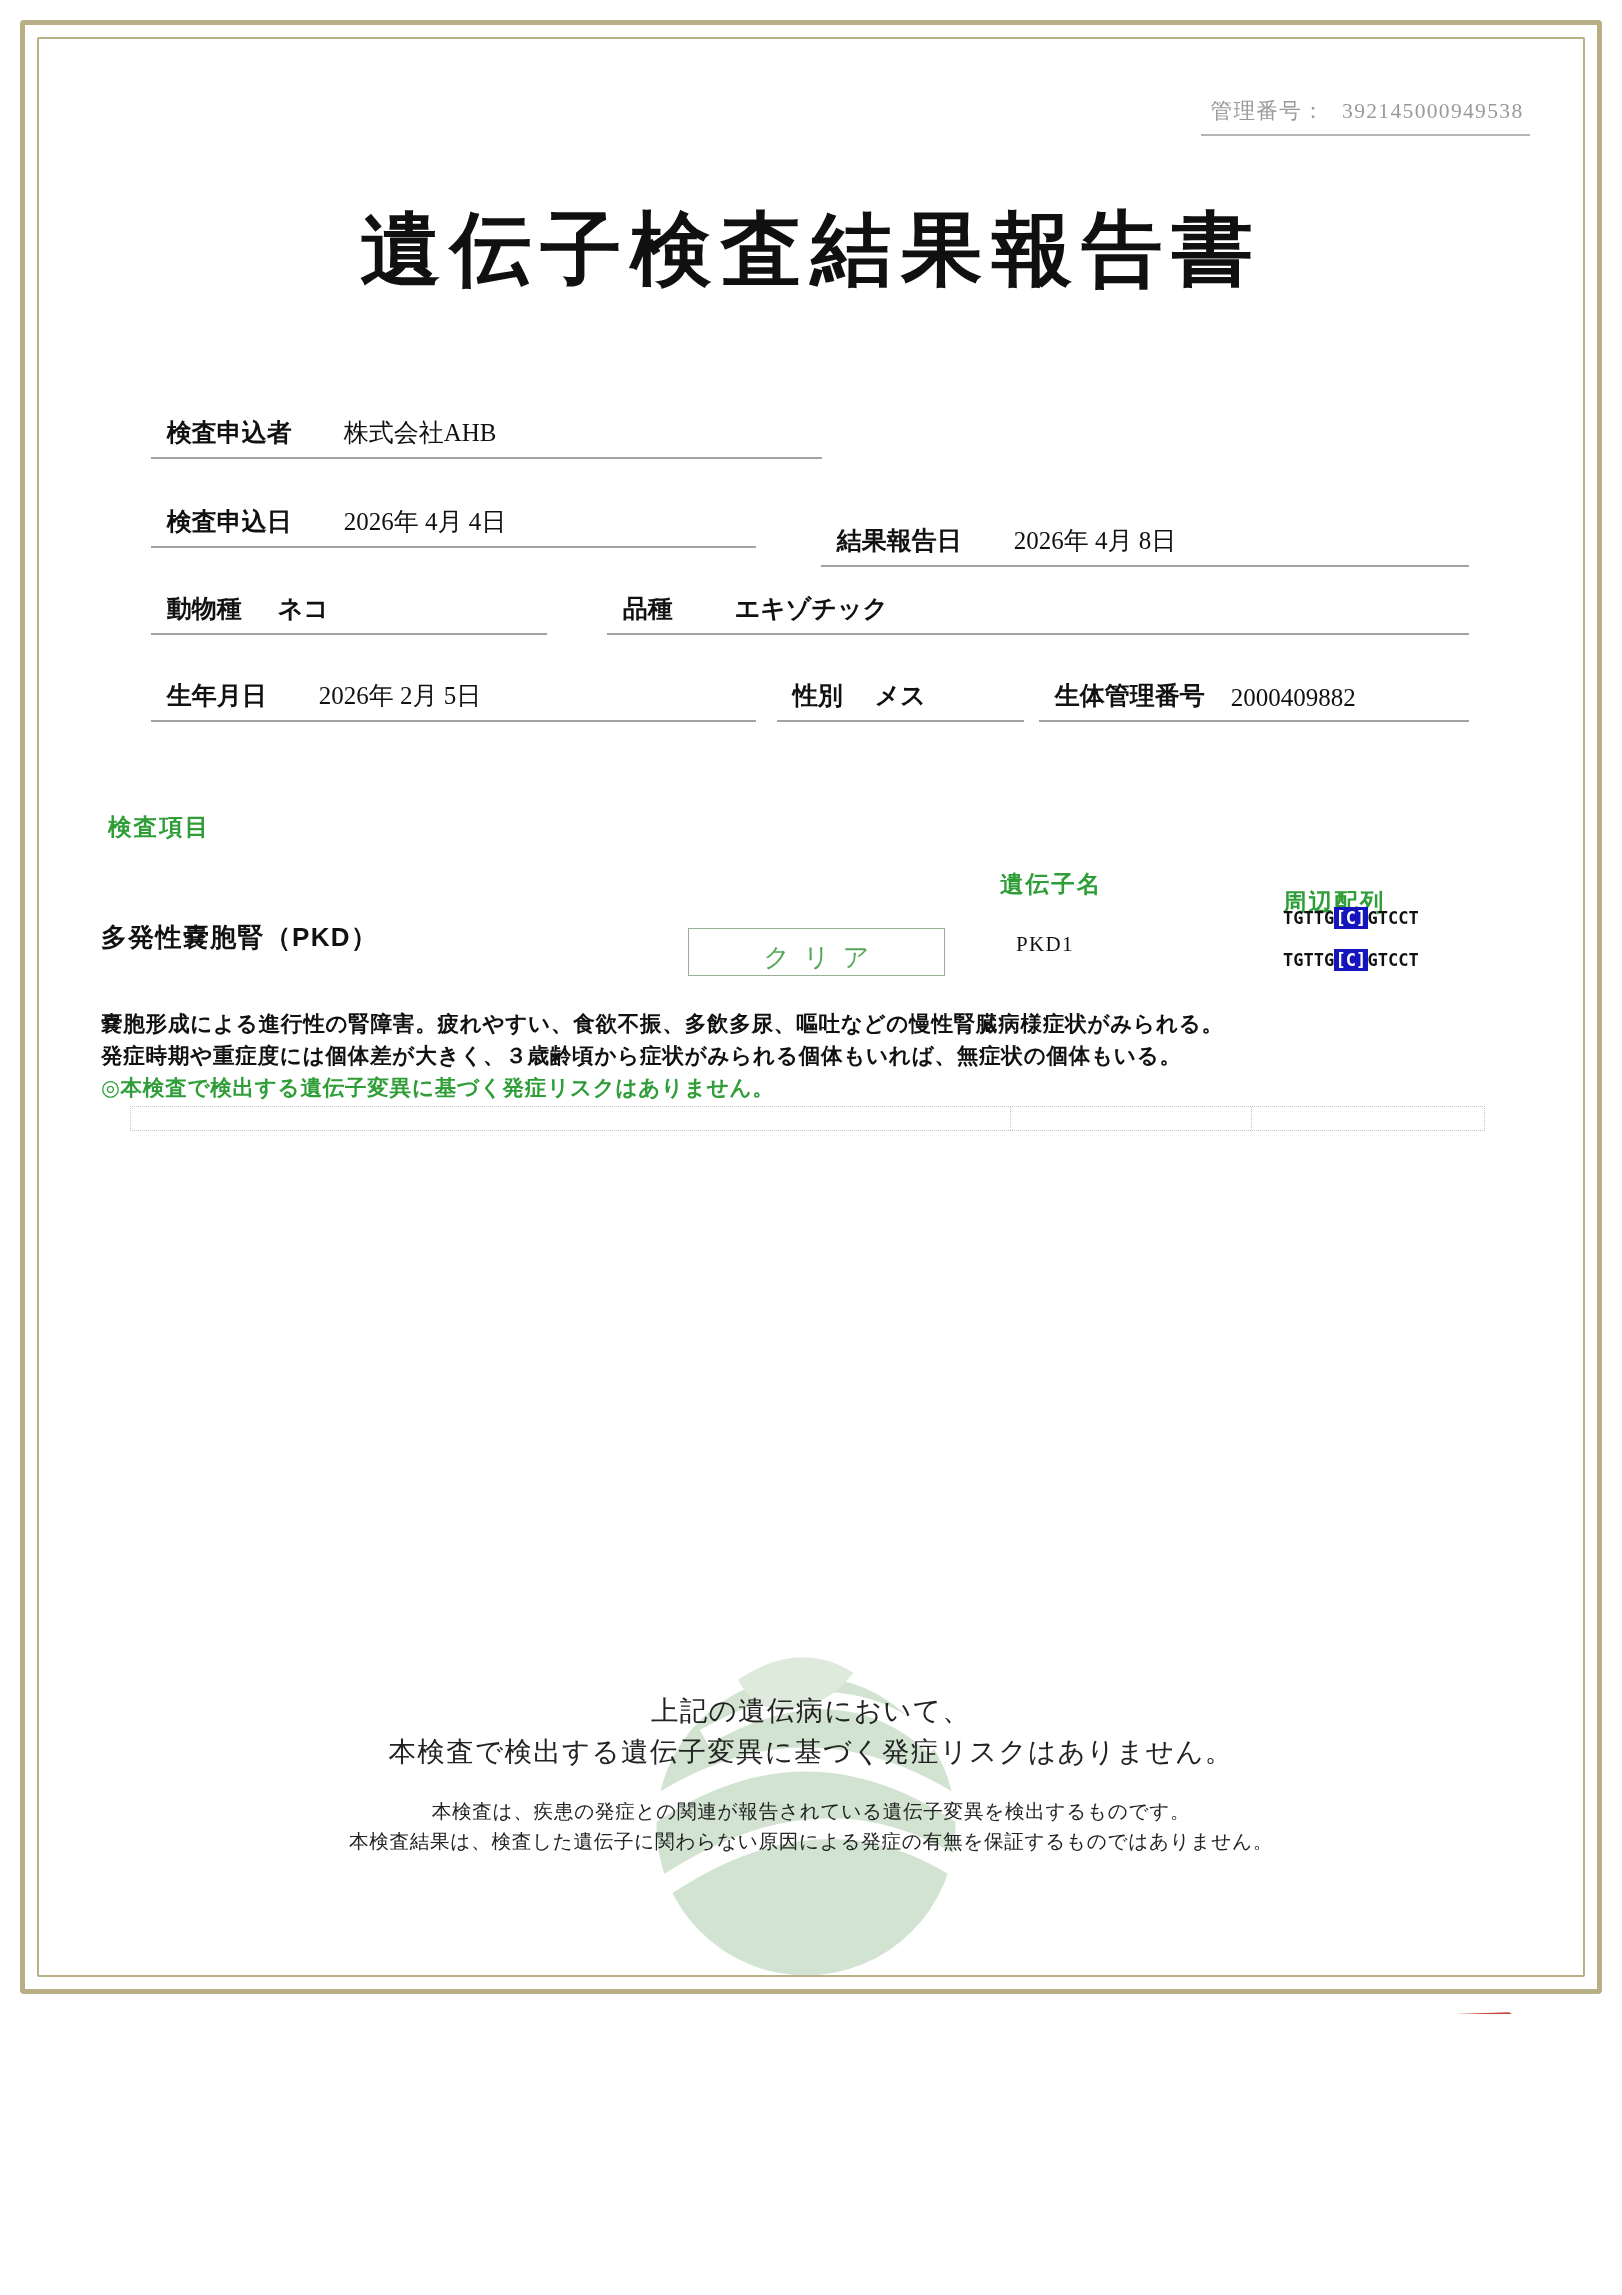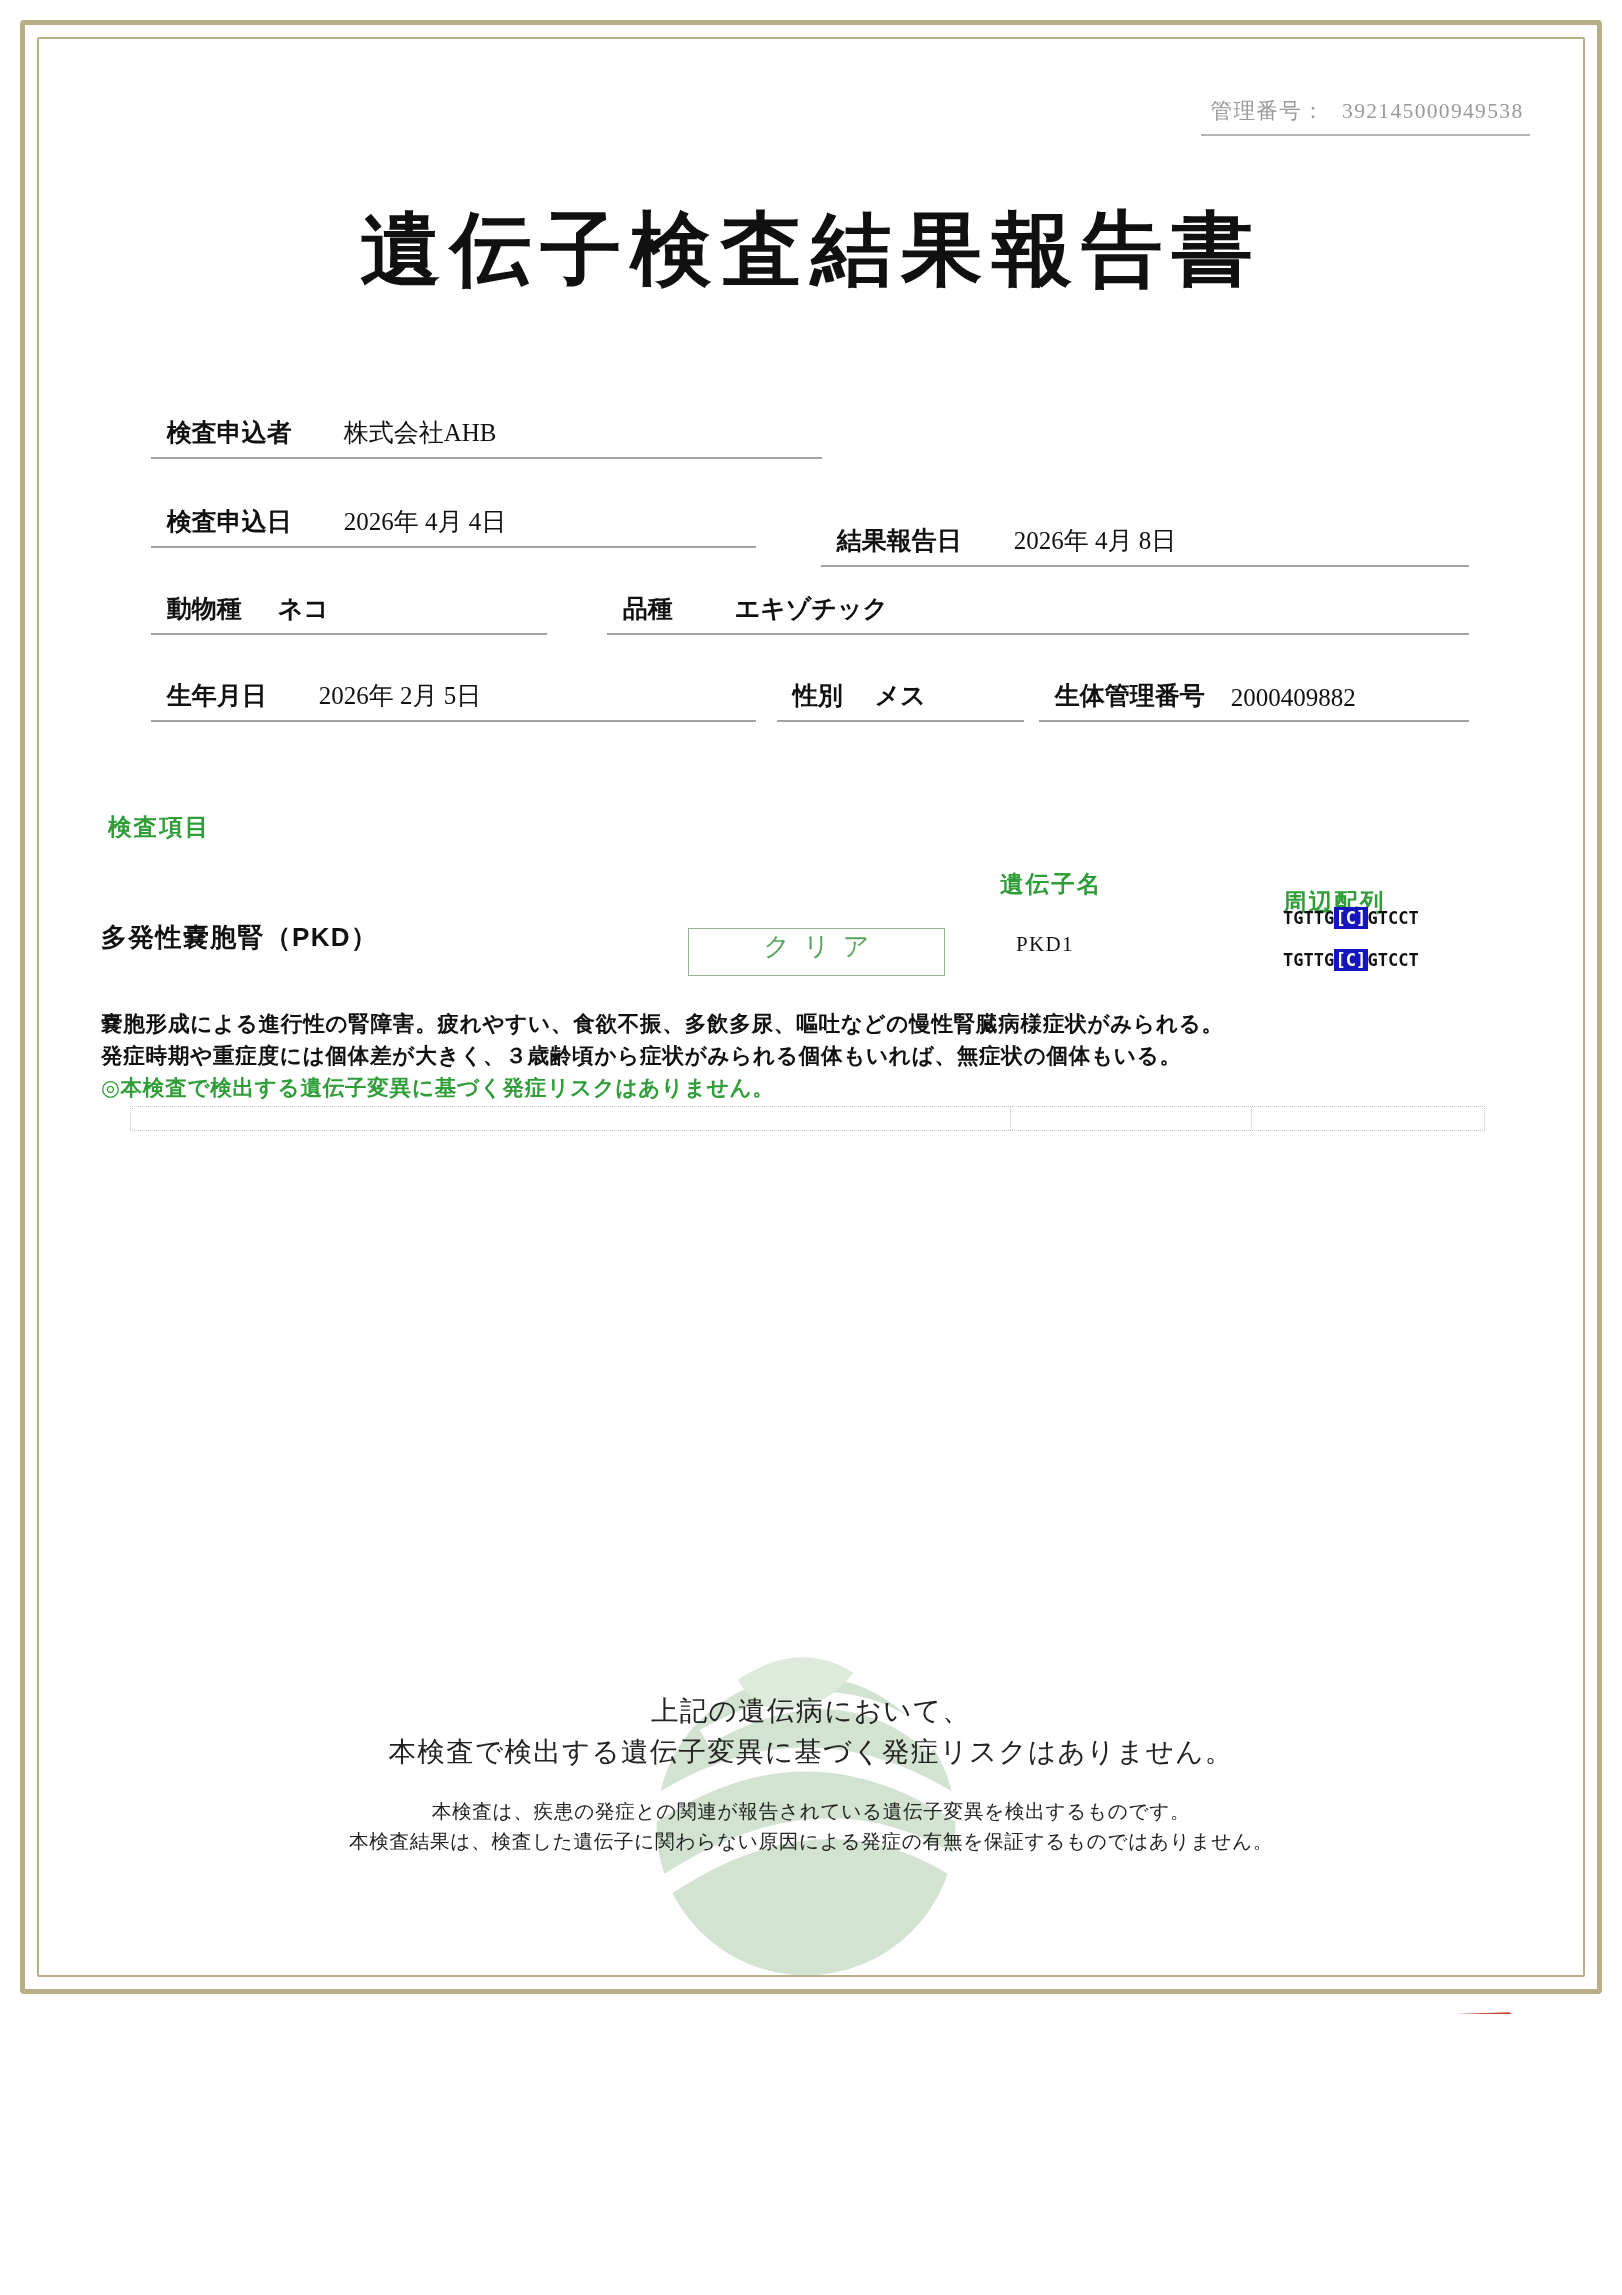--- a/index.html
+++ b/index.html
@@ -61,21 +61,21 @@
   .h-seq  { left:1283px; top:862px;margin-top:24px; }
 
   .item-name {
     position:absolute; left:101px; top:920px;
     font-family:"Liberation Sans","DejaVu Sans",sans-serif;
     font-size:26px; font-weight:bold; letter-spacing:1.3px;
   }
   .result-box {
     position:absolute; left:688px; top:928px; width:257px; height:48px;
     box-sizing:border-box; border:1.3px solid #98b098;
-    display:flex; align-items:flex-start; justify-content:center;
+    display:flex; align-items:flex-end; justify-content:center;
     font-family:"Liberation Sans","DejaVu Sans",sans-serif;
     font-size:26px; color:#56a65a; letter-spacing:13px; padding-left:13px;
   }
   .gene-name {
     position:absolute; left:1016px; top:932px; font-size:21px; letter-spacing:1.3px;
   }
   .seq-line {
     position:absolute; left:1283px;
     font-family:"DejaVu Sans Mono","Liberation Mono",monospace;
     font-size:17px; font-weight:bold; letter-spacing:0;

